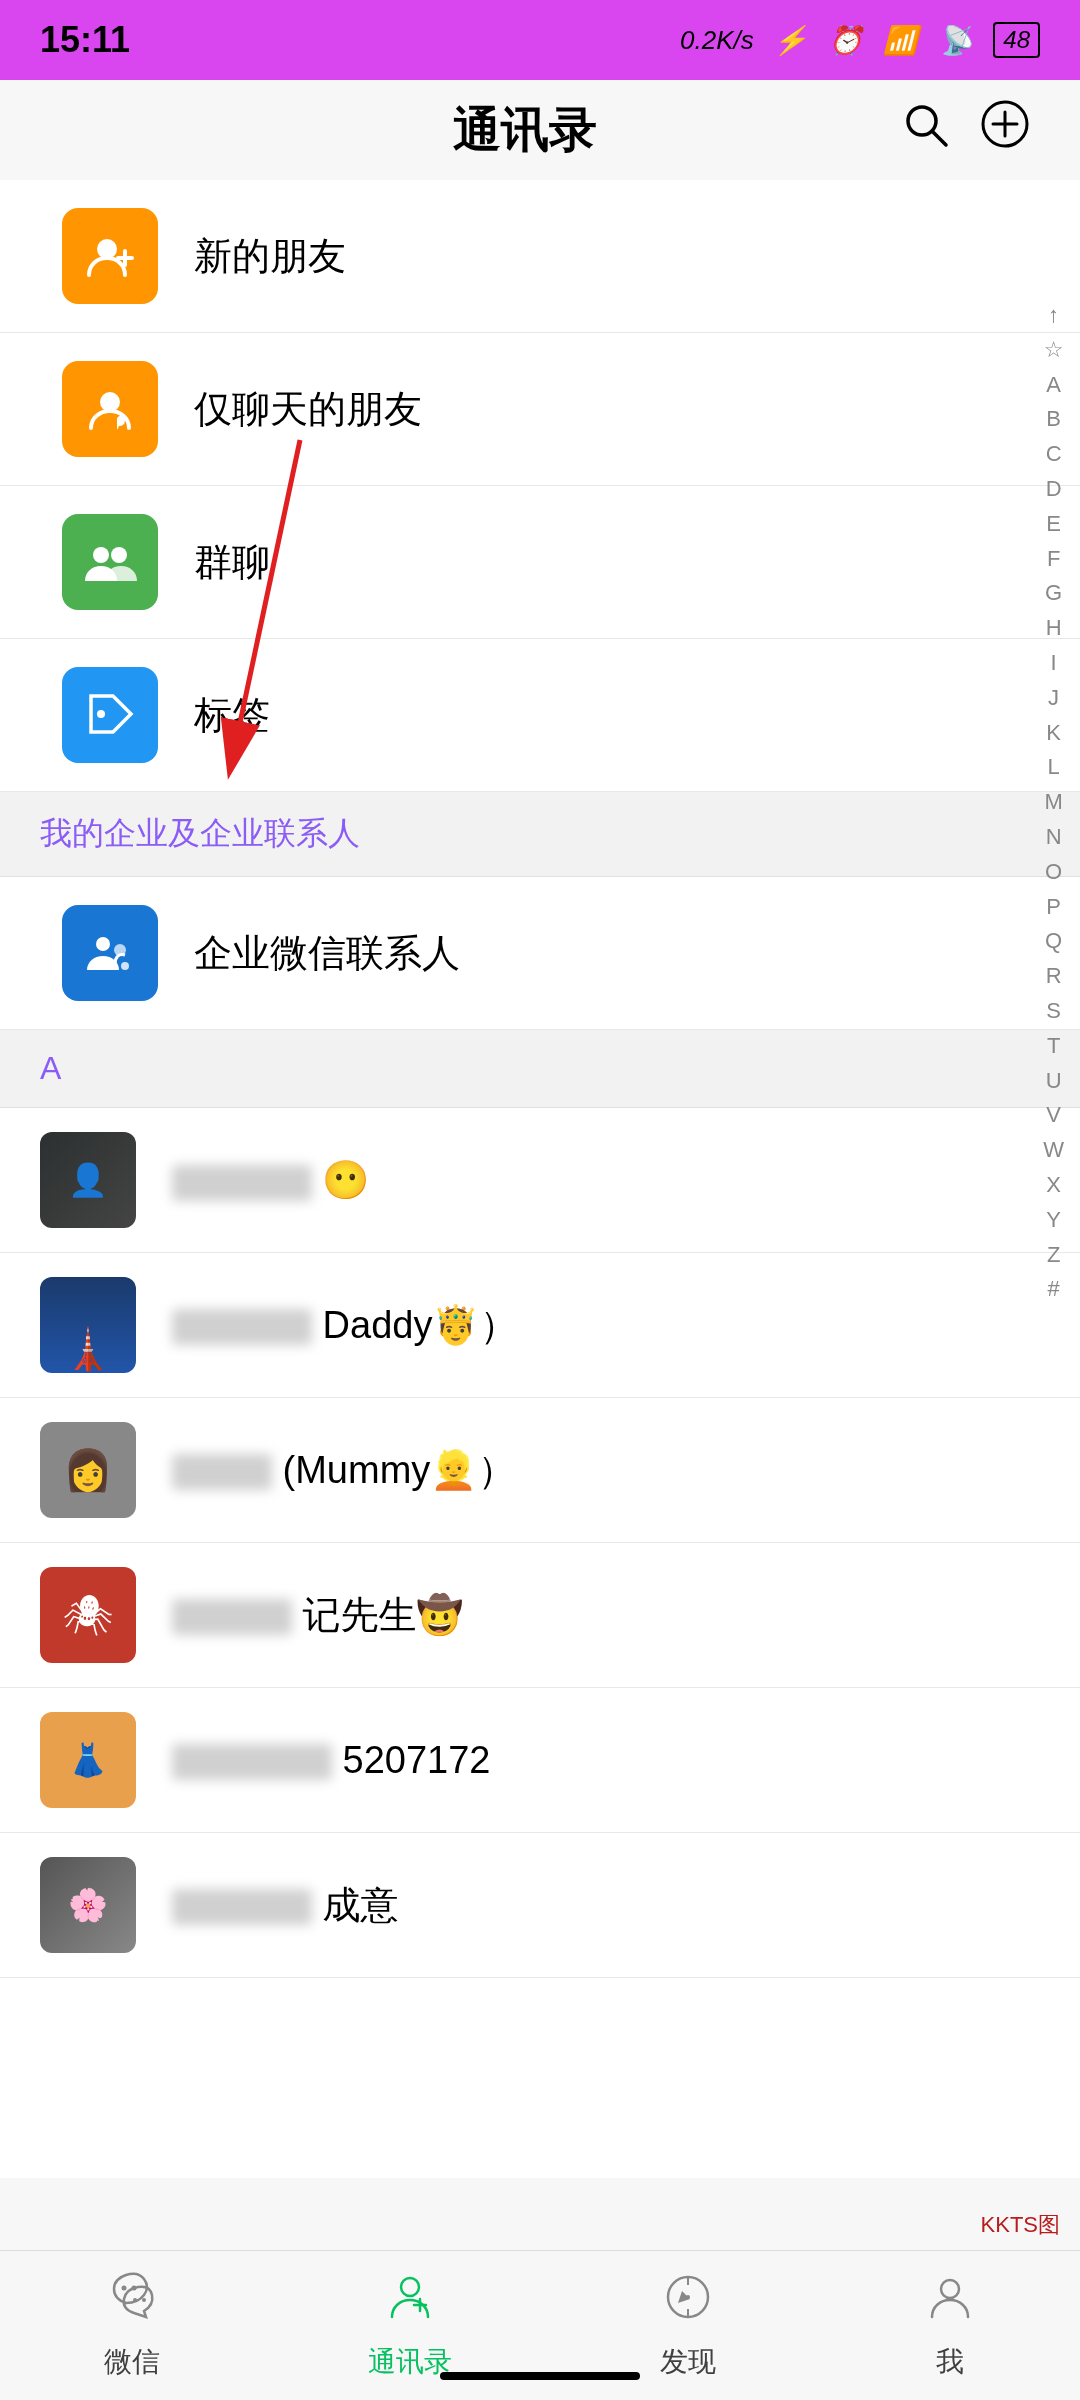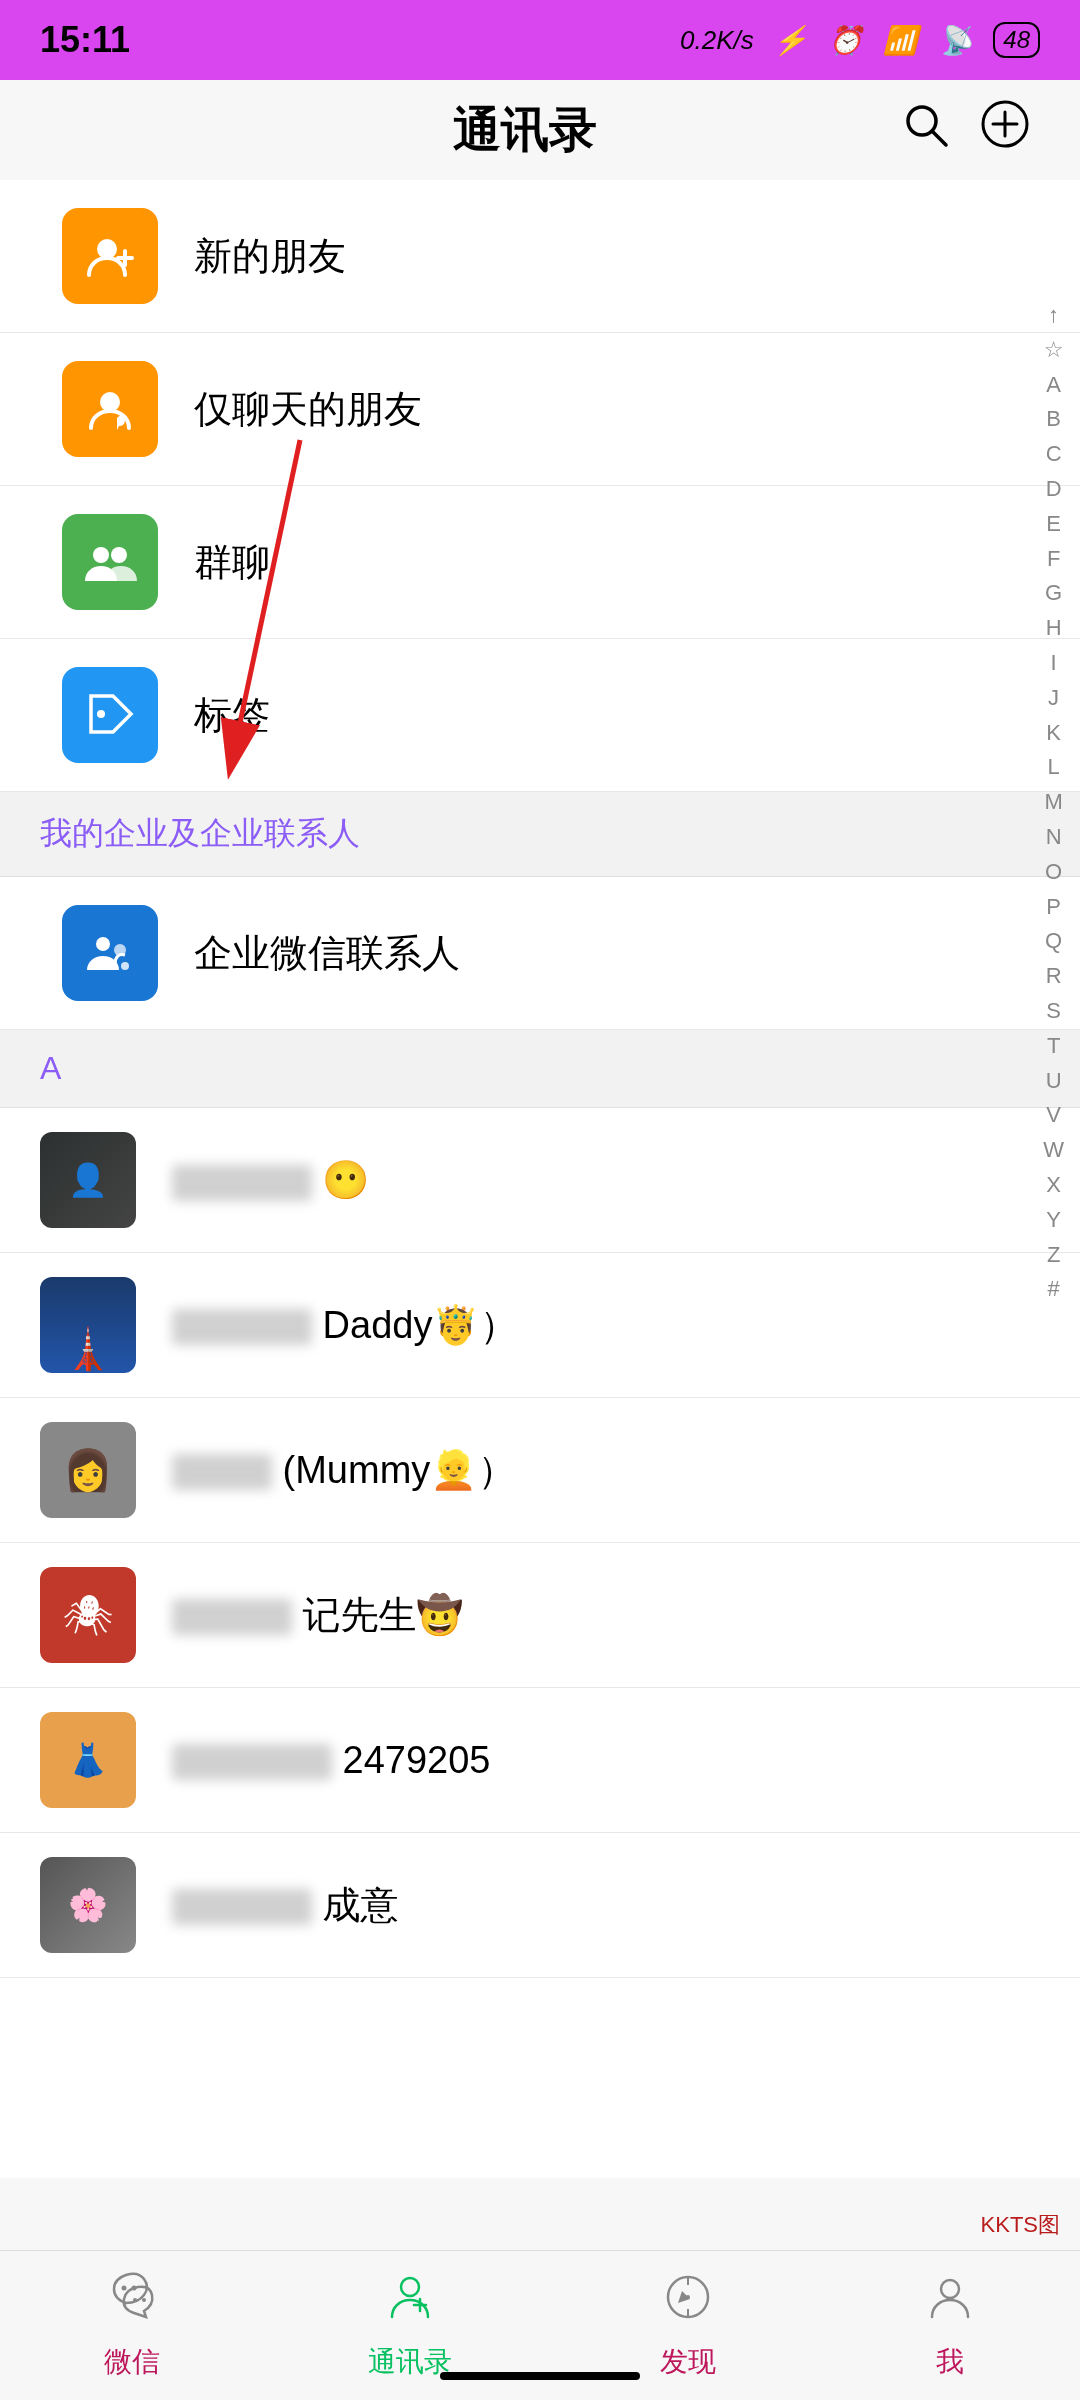--- a/index.html
+++ b/index.html
@@ -176,21 +176,21 @@
       gap: 8px;
       cursor: pointer;
     }
     .nav-icon {
       font-size: 50px;
       color: #888;
     }
     .nav-icon.active { color: #07C160; }
     .nav-label {
       font-size: 28px;
-      color: #be185d;
+      color: #404040;
     }
     .nav-label.active { color: #07C160; }
 
     
     .watermark {
       position: fixed;
       bottom: 160px;
       right: 20px;
       font-size: 22px;
       color: #b91c1c;
@@ -223,21 +223,21 @@
 <body>
 
 <div class="status-bar">
   <span class="status-time">15:11</span>
   <div class="status-icons">
     <span style="font-size:26px">0.2K/s</span>
     <span>⚡</span>
     <span>⏰</span>
     <span>📶</span>
     <span>📡</span>
-    <span style="font-size:24px; border:2px solid #000; padding:2px 8px; border-radius:12px;">
+    <span style="font-size:24px; border:2px solid #000; padding:2px 8px; border-radius:4px;">
       <span>48</span>
     </span>
   </div>
 </div>
 
 <div class="header">
   <div style="width:100px"></div>
   <span class="header-title">通讯录</span>
   <div class="header-icons">
     <span class="header-icon">
@@ -364,21 +364,21 @@
       <span>记先生🤠</span>
     </span>
   </div>
 
   <div class="person-item">
     <div class="avatar">
       <div style="width:100%;height:100%;background:#e8a04d; display:flex; align-items:center; justify-content:center; color:#fff; font-size:32px;">👗</div>
     </div>
     <span class="person-name">
       <span style="display:inline-block;width:160px;height:36px;background:#d0d0d0;border-radius:4px;filter:blur(6px);vertical-align:middle;"></span>
-      <span>2479205</span>
+      <span>5207172</span>
     </span>
   </div>
 
   <div class="person-item">
     <div class="avatar">
       <div style="width:100%;height:100%;background:linear-gradient(135deg,#555,#888); display:flex; align-items:center; justify-content:center; color:#fff; font-size:32px;">🌸</div>
     </div>
     <span class="person-name">
       <span style="display:inline-block;width:140px;height:36px;background:#d0d0d0;border-radius:4px;filter:blur(6px);vertical-align:middle;"></span>
       <span>成意</span>

